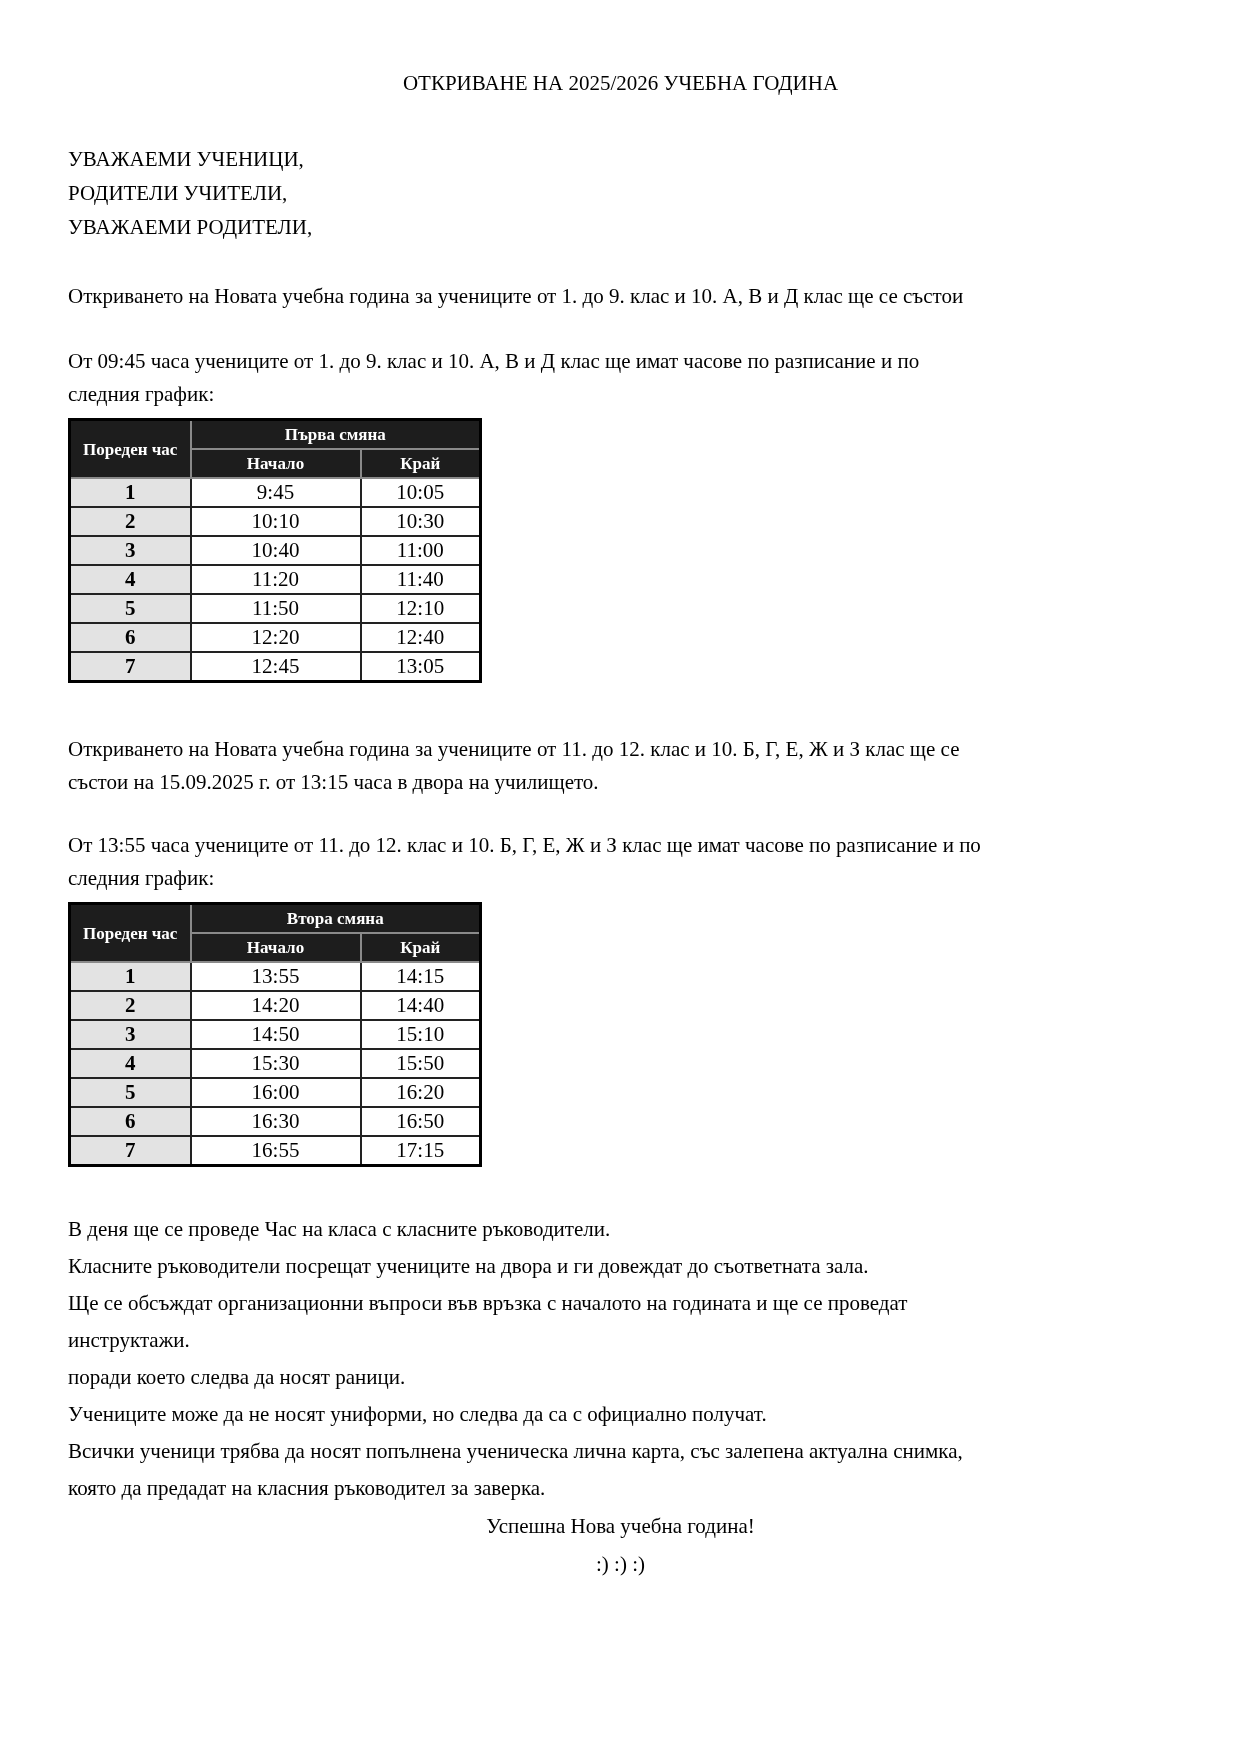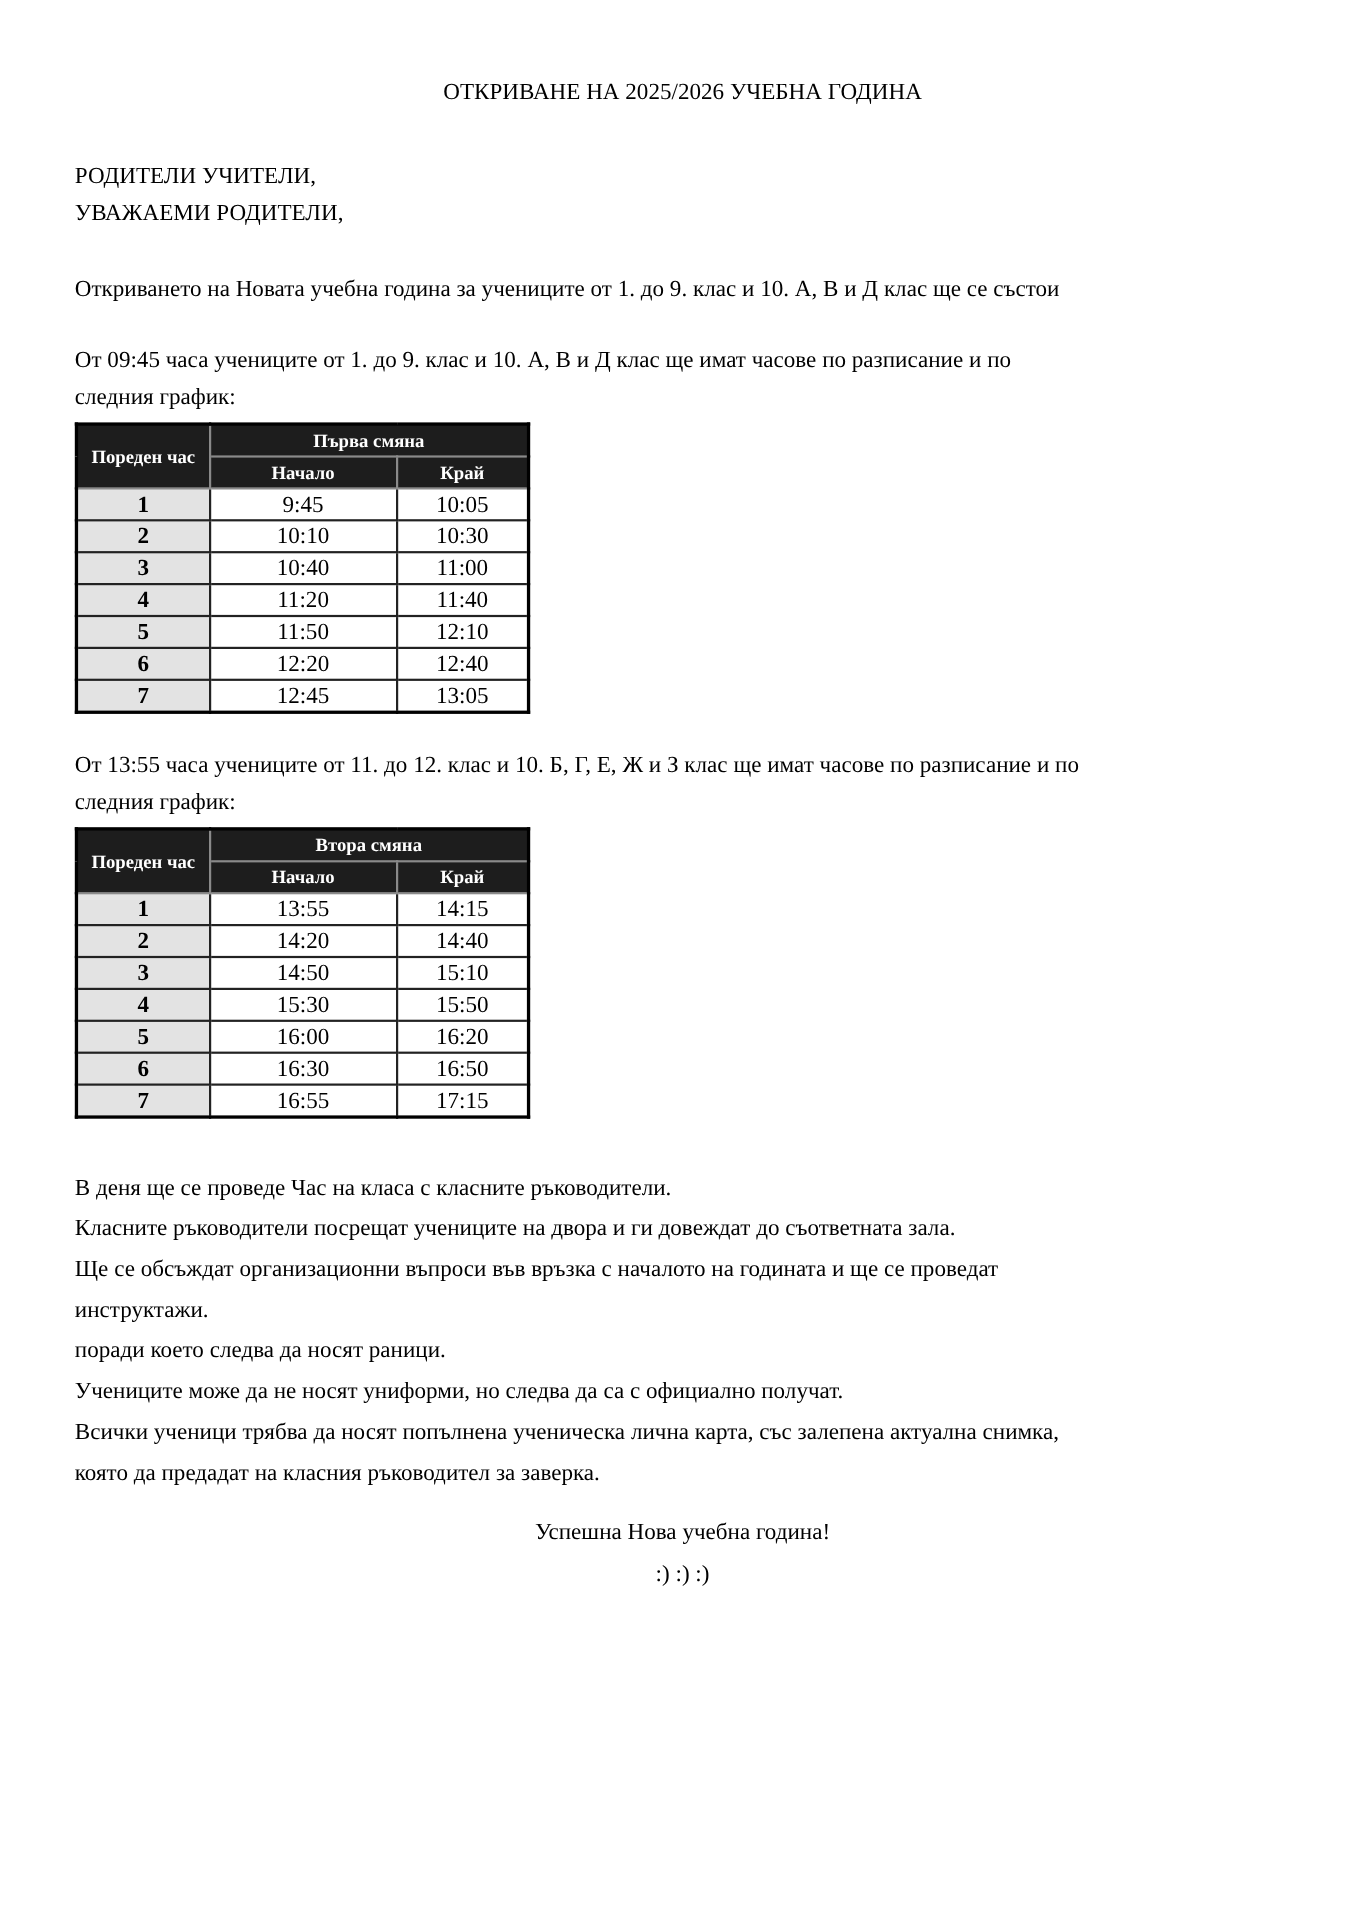--- a/index.html
+++ b/index.html
@@ -69,38 +69,38 @@
   }
   table.schedule td.hour {
     background: var(--hour-column-background, #e3e3e3);
     font-weight: bold;
   }
 
   .closing { margin-top: 44px; }
   .closing-line { line-height: 37px; white-space: nowrap; }
 
   .farewell {
-    margin-top: 16px;
     text-align: center;
     line-height: 38px;
   }
   .smileys {
     text-align: center;
     line-height: 38px;
   }
 </style>
 </head>
 <body>
 
 <div class="page">
   <div class="content">
 
     <h1 class="doc-title">ОТКРИВАНЕ НА 2025/2026 УЧЕБНА ГОДИНА</h1>
 
     <div class="greetings">
+      <div class="greeting-line">УВАЖАЕМИ УЧЕНИЦИ,</div>
         <div class="greeting-line">РОДИТЕЛИ УЧИТЕЛИ,</div>
         <div class="greeting-line">УВАЖАЕМИ РОДИТЕЛИ,</div>
     </div>
 
     <div class="paragraph block-intro-first">
       <div class="par-line">Откриването на Новата учебна година за учениците от 1. до 9. клас и 10. А, В и Д клас ще се състои</div>
     </div>
 
     <div class="paragraph block-sched-first">
       <div class="par-line">От 09:45 часа учениците от 1. до 9. клас и 10. А, В и Д клас ще имат часове по разписание и по</div>
@@ -155,20 +155,24 @@
             <td>12:40</td>
           </tr>
           <tr>
             <td class="hour">7</td>
             <td>12:45</td>
             <td>13:05</td>
           </tr>
       </tbody>
     </table>
 
+    <div class="paragraph block-intro-second">
+      <div class="par-line">Откриването на Новата учебна година за учениците от 11. до 12. клас и 10. Б, Г, Е, Ж и З клас ще се</div>
+        <div class="par-line">състои на 15.09.2025 г. от 13:15 часа в двора на училището.</div>
+    </div>
 
     <div class="paragraph block-sched-second">
       <div class="par-line">От 13:55 часа учениците от 11. до 12. клас и 10. Б, Г, Е, Ж и З клас ще имат часове по разписание и по</div>
         <div class="par-line">следния график:</div>
     </div>
 
     <table class="schedule">
       <colgroup>
         <col class="c-hour">
         <col class="c-start">

